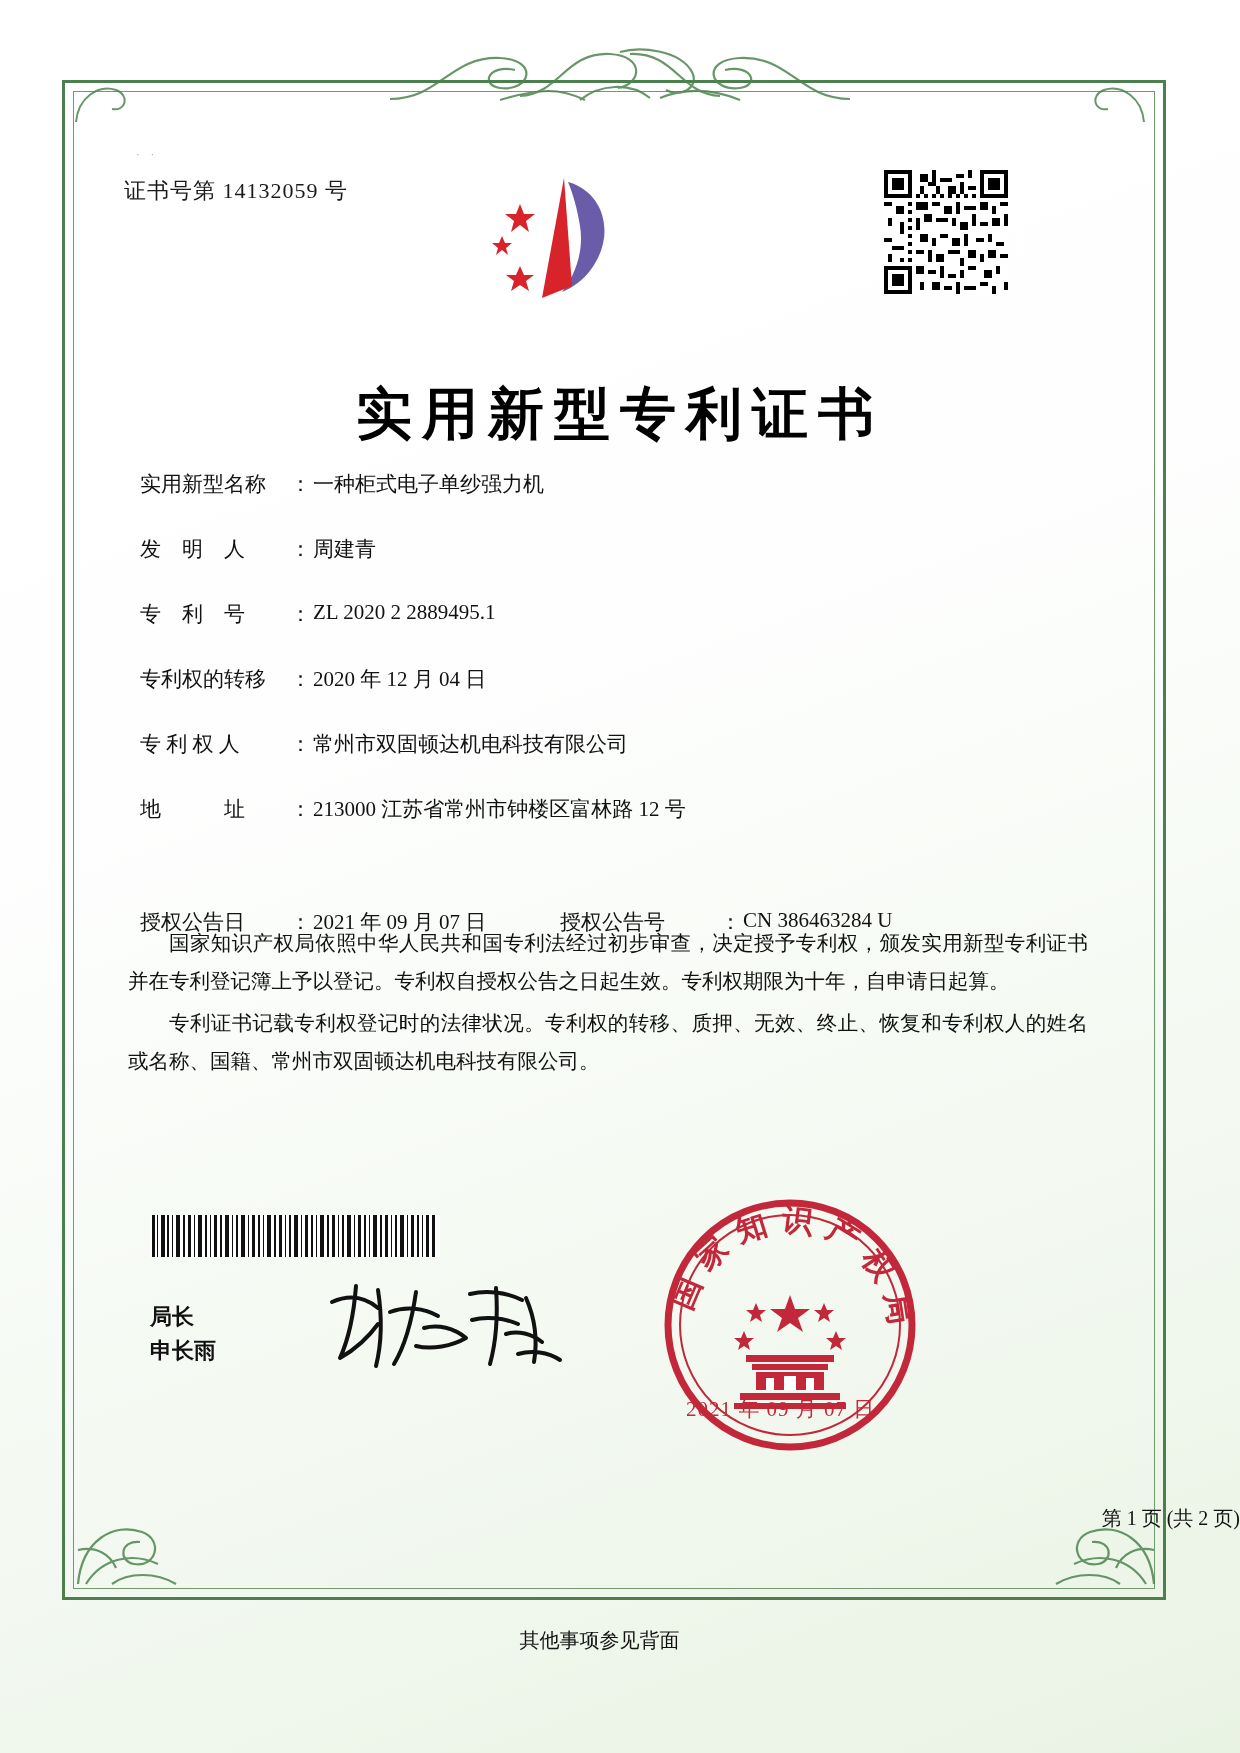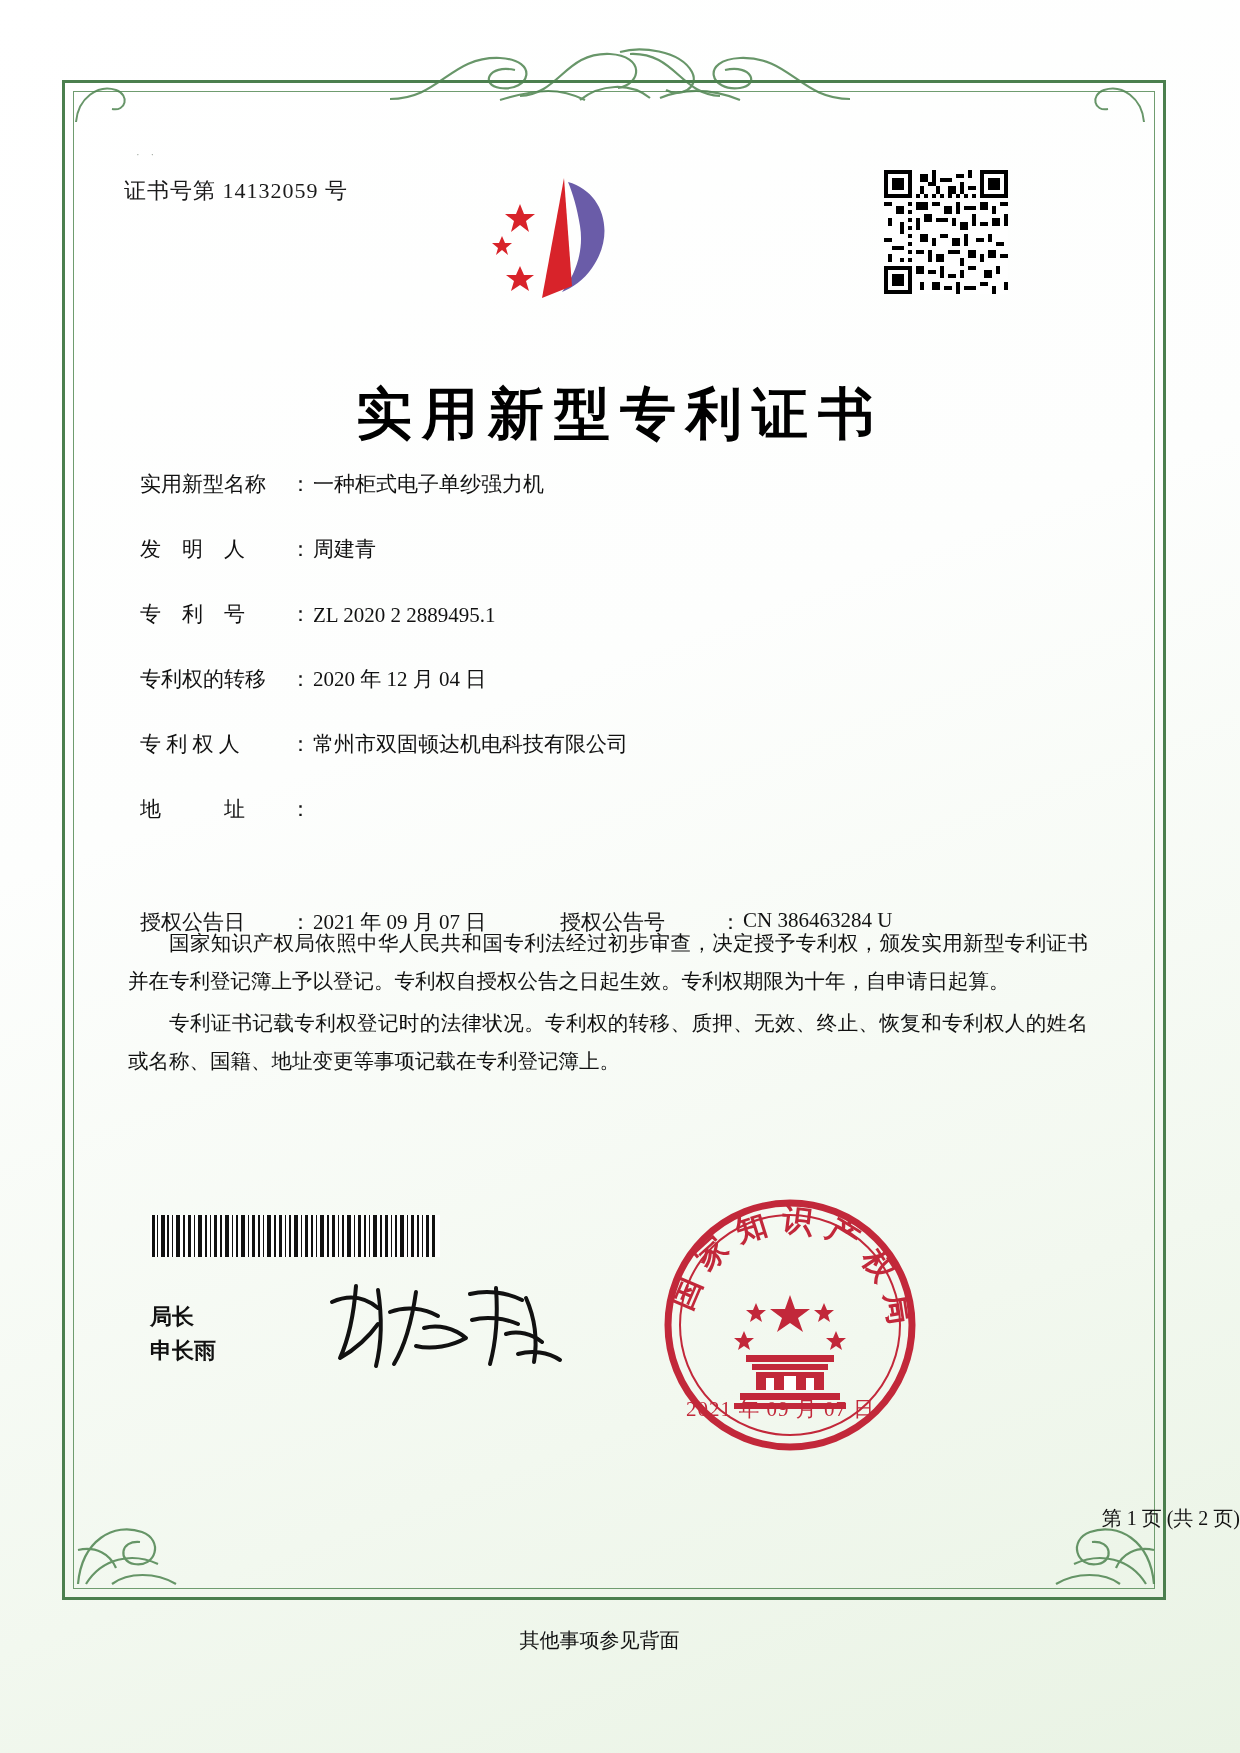--- a/index.html
+++ b/index.html
@@ -104,21 +104,21 @@
   
   .fields {
     position: absolute;
     left: 140px; top: 470px;
     width: 960px;
     font-size: 21px;
     color: #111;
   }
   .field-row {
     display: flex;
-    align-items: flex-end;
+    align-items: flex-start;
     margin-bottom: 37px;
     white-space: nowrap;
   }
   .field-label {
     width: 150px;
     flex: 0 0 150px;
     letter-spacing: 0px;
   }
   .field-colon { margin: 0 2px 0 0; }
   .field-value { font-size: 21px; }
@@ -427,39 +427,40 @@
 
     <div class="field-row">
       <span class="field-label">专 利 权 人</span>
       <span class="field-colon">：</span>
       <span class="field-value">常州市双固顿达机电科技有限公司</span>
     </div>
 
     <div class="field-row">
       <span class="field-label">地　　　址</span>
       <span class="field-colon">：</span>
+      <span class="field-value">213000 江苏省常州市钟楼区富林路 12 号</span>
     </div>
 
     <div class="field-row row-dual">
       <span class="dual-left">
         <span class="field-label">授权公告日</span>
         <span class="field-colon">：</span>
         <span class="field-value">2021 年 09 月 07 日</span>
       </span>
       <span class="dual-right">
         <span class="field-label">授权公告号</span>
         <span class="field-colon">：</span>
         <span class="field-value">CN 386463284 U</span>
       </span>
     </div>
   </div>
 
   <div class="paragraphs">
     <p>国家知识产权局依照中华人民共和国专利法经过初步审查，决定授予专利权，颁发实用新型专利证书并在专利登记簿上予以登记。专利权自授权公告之日起生效。专利权期限为十年，自申请日起算。</p>
-    <p>专利证书记载专利权登记时的法律状况。专利权的转移、质押、无效、终止、恢复和专利权人的姓名或名称、国籍、地址变更等事项记载在专利登记簿上。</p>
+    <p>专利证书记载专利权登记时的法律状况。专利权的转移、质押、无效、终止、恢复和专利权人的姓名或名称、国籍、常州市双固顿达机电科技有限公司。</p>
   </div>
 
   <div class="barcode">
     <svg width="290" height="42" viewBox="0 0 290 42" shape-rendering="crispEdges" xmlns="http://www.w3.org/2000/svg">
       <rect width="290" height="42" fill="#ffffff"></rect>
       <g fill="#111111">
         <rect x="2" y="0" width="3" height="42"></rect>
           <rect x="7" y="0" width="1" height="42"></rect>
         <rect x="11" y="0" width="4" height="42"></rect>
           <rect x="17" y="0" width="2" height="42"></rect>

